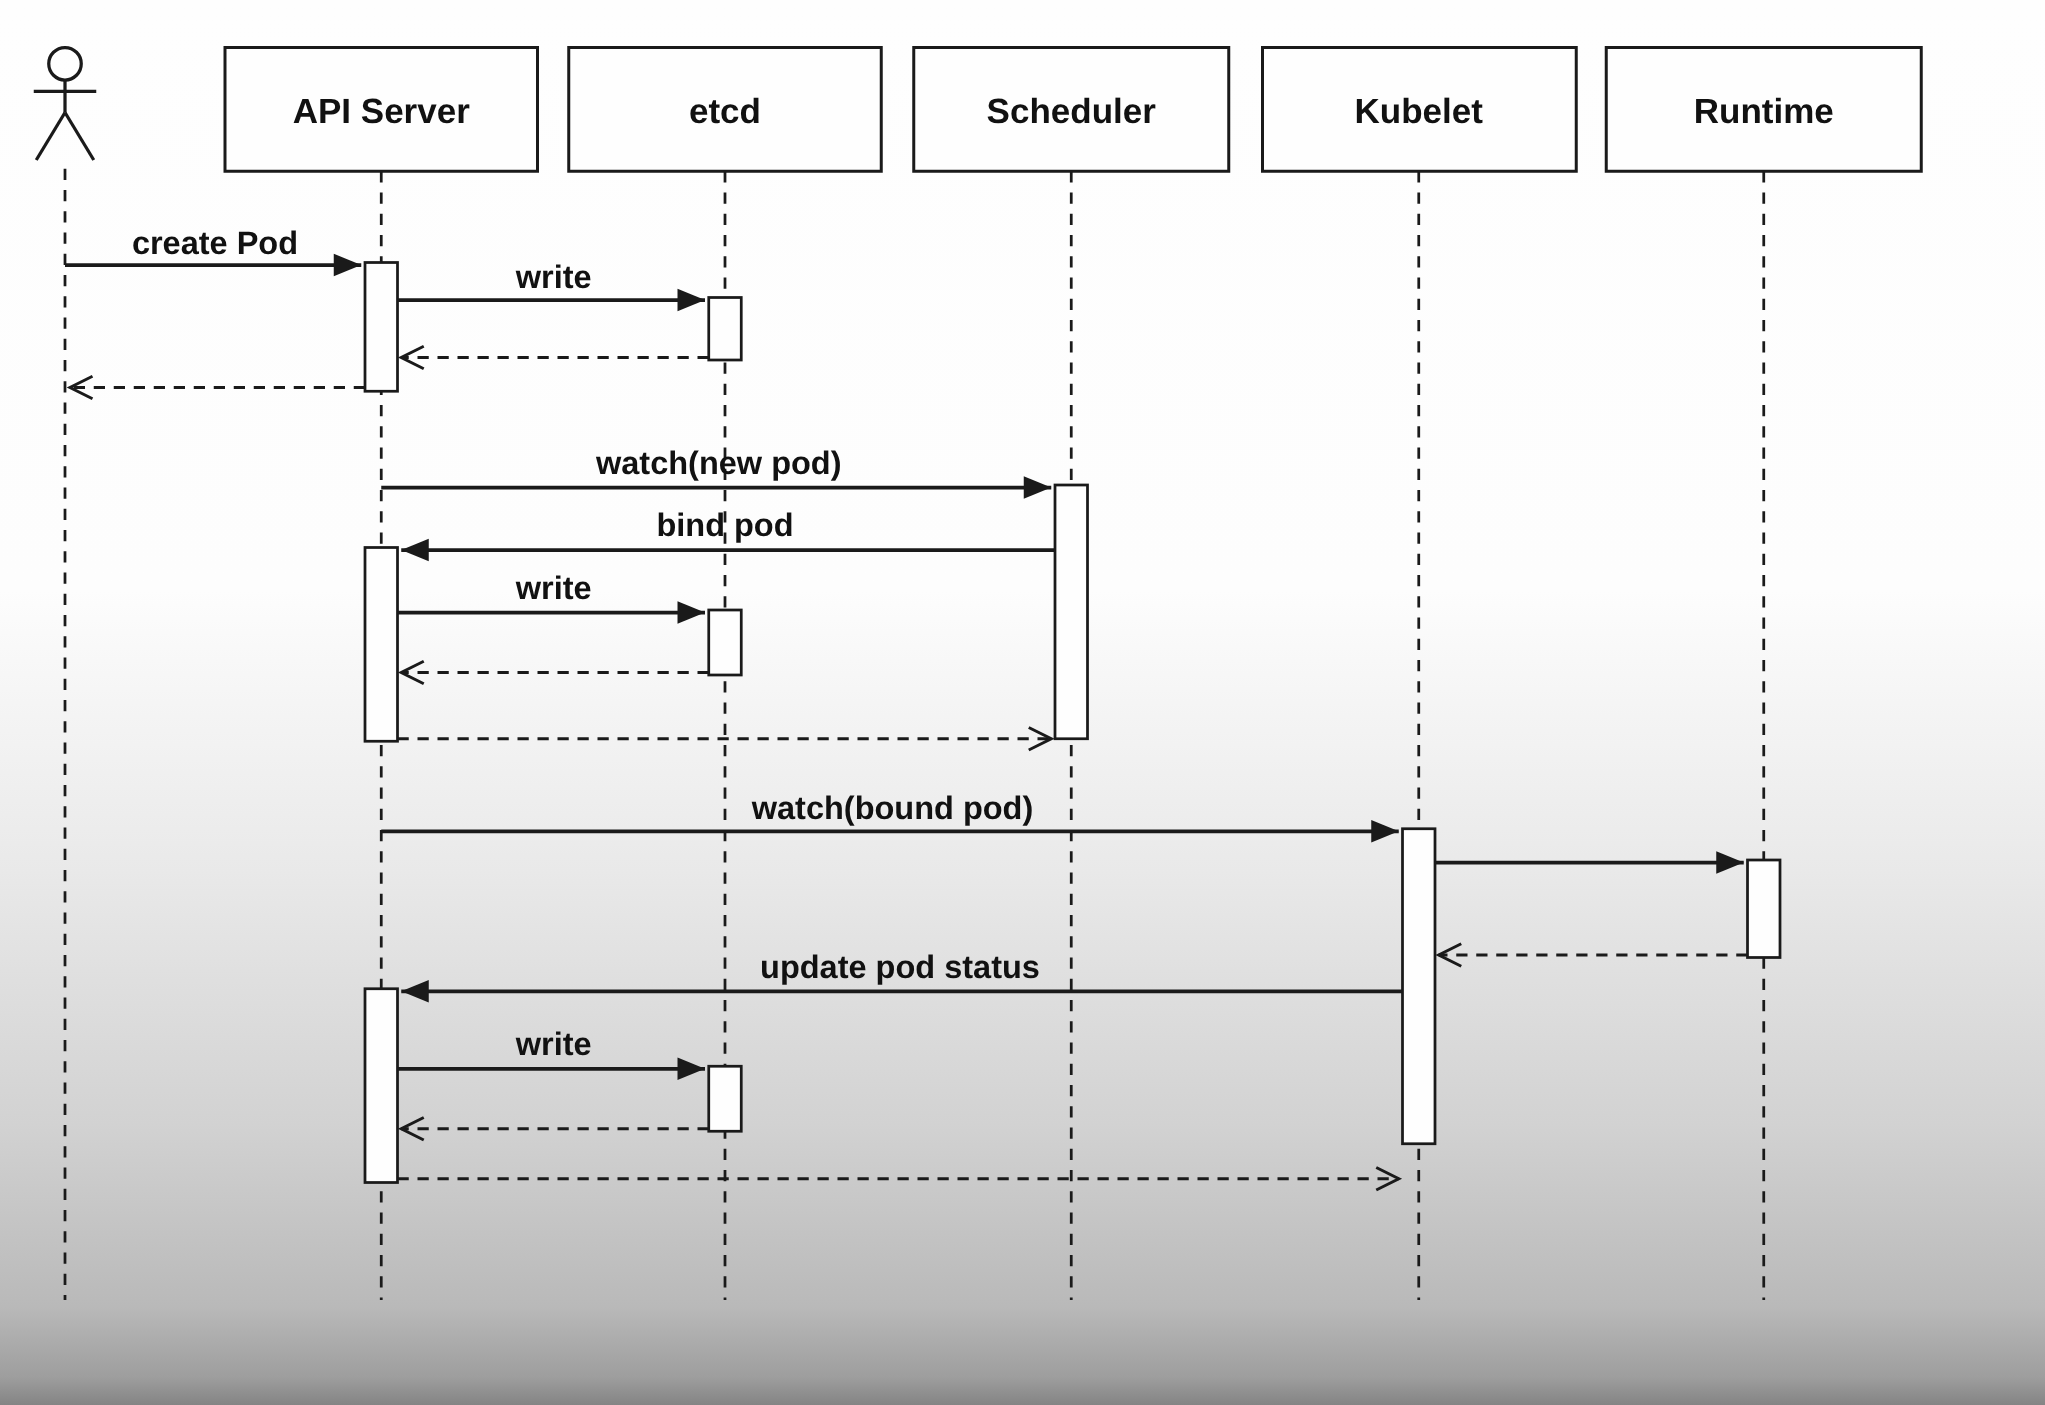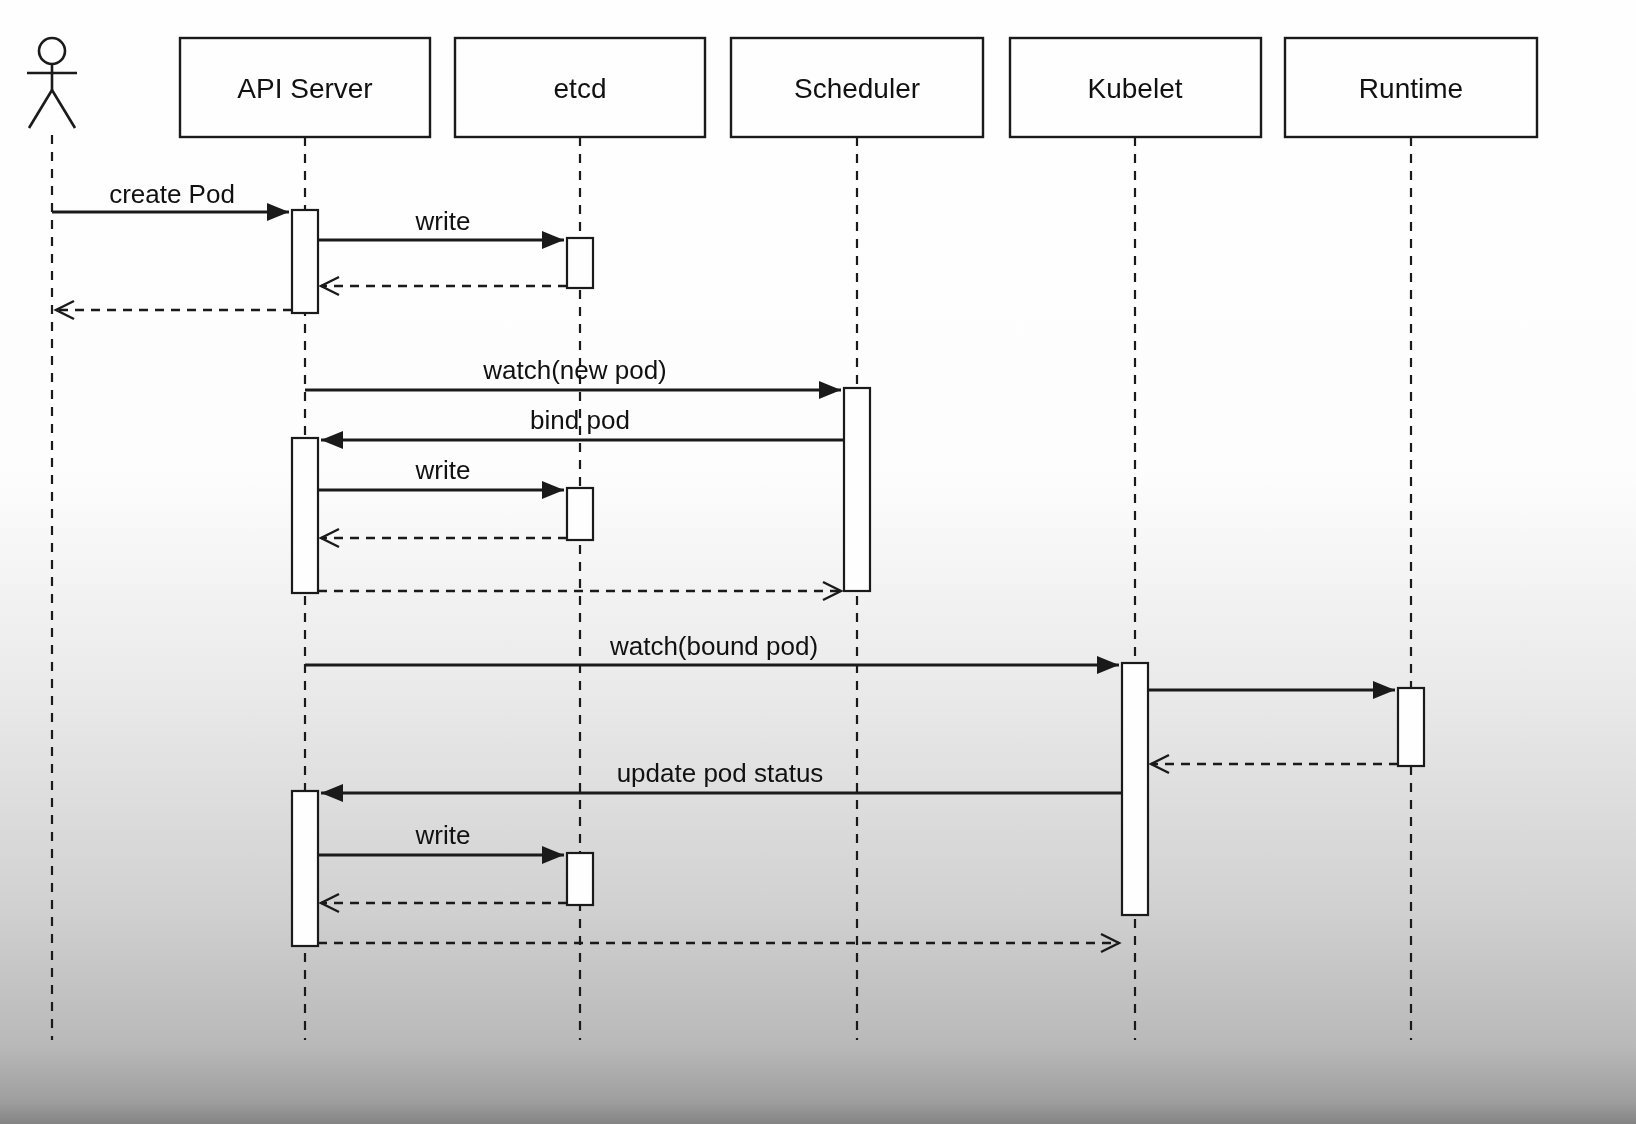--- a/index.html
+++ b/index.html
@@ -13,20 +13,21 @@
     height: 1124px;
     background: linear-gradient(to bottom,
       #fefefe 0%,
       #fdfdfd 42%,
       #e9e9e9 62%,
       #d2d2d2 80%,
       #b9b9b9 93%,
       #9e9e9e 98%,
       #848484 100%);
     overflow: hidden;
+    font-weight: bold;
   }
   svg { display: block; }
   .participant-label {
     font-size: 28px;
     fill: #111111;
   }
   .msg-label {
     font-size: 26px;
     fill: #111111;
   }

